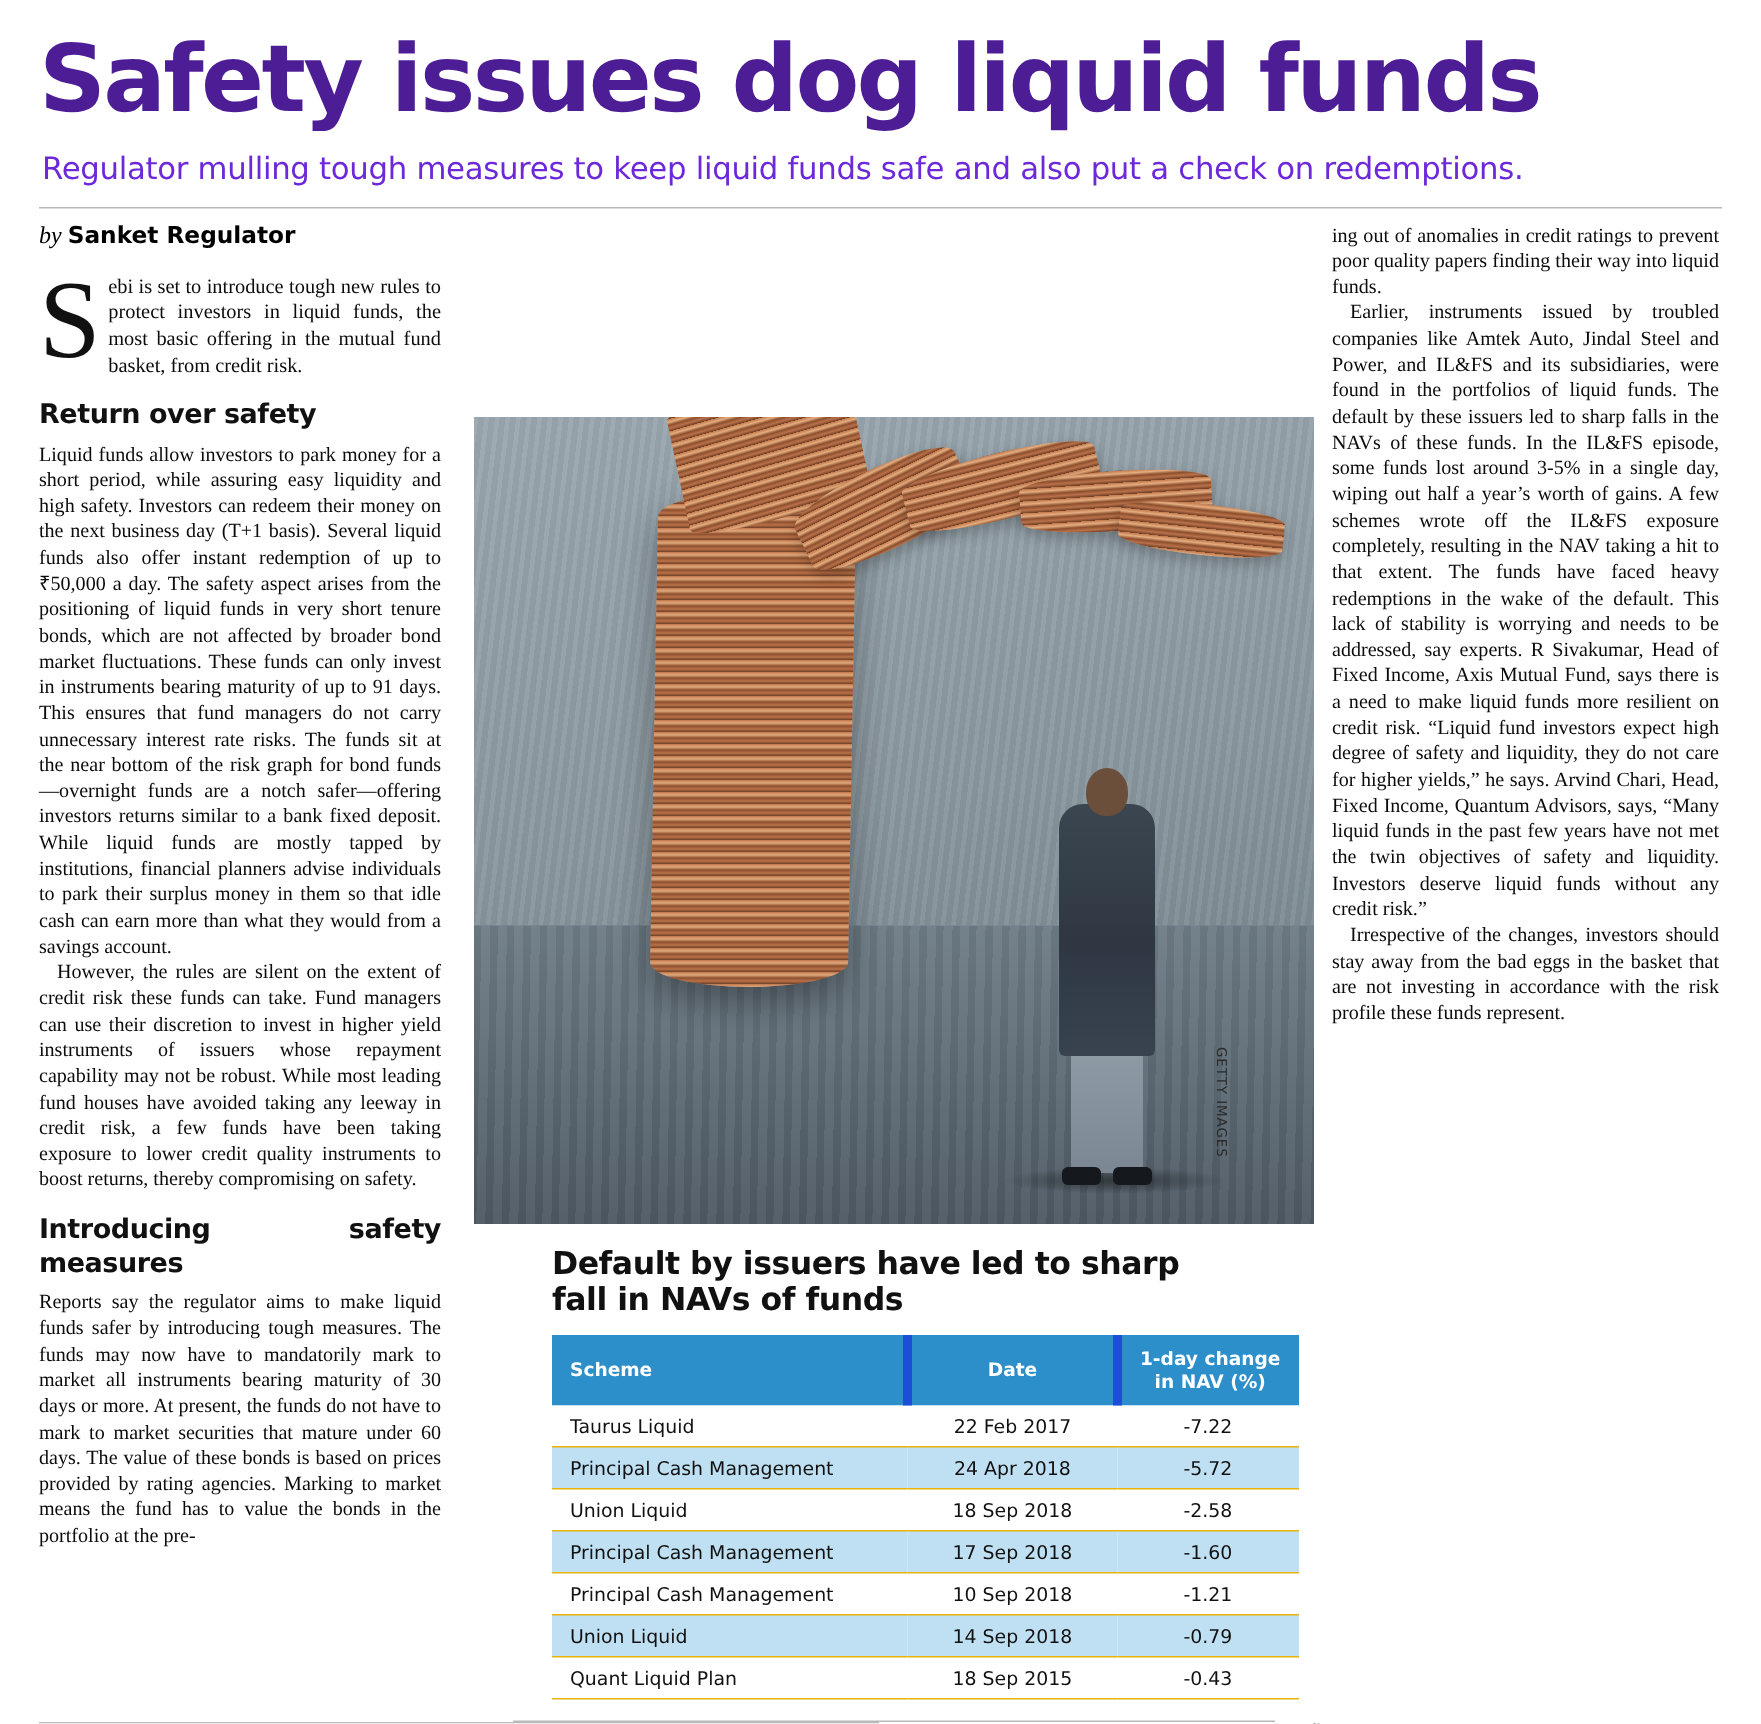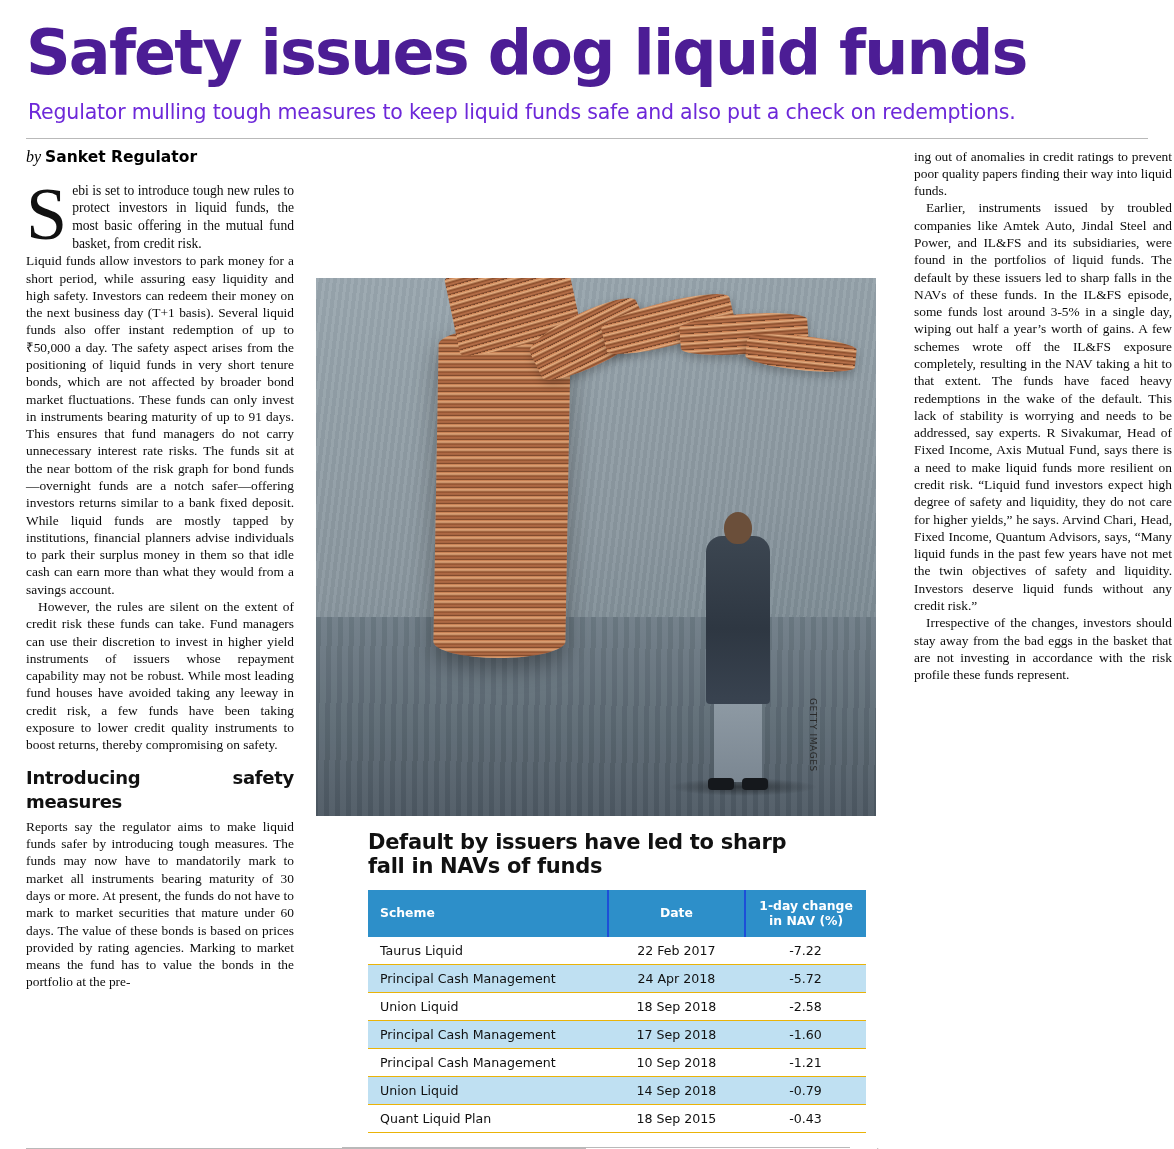--- a/index.html
+++ b/index.html
@@ -91,21 +91,21 @@
     font-family: "DejaVu Sans", sans-serif;
     font-weight: bold;
     font-size: 18px;
     color: #111;
     margin: 13px 0 5px 0;
     letter-spacing: -0.3px;
   }
 
   
   #col1 { left: 0; top: 34px; width: 268px; }
-  #col4 { left: 888px; top: 0px; width: 258px; }
+  #col4 { left: 862px; top: 0px; width: 258px; }
 
   
   .bottom-rule {
     position: absolute;
     left: 0; top: 1000px; width: 560px;
     border-top: 1px solid #b9b9b9;
   }
 
   
   .photo-wrap {
@@ -235,21 +235,21 @@
     margin-left: 26px;
     font-family: "DejaVu Sans", sans-serif;
   }
   table.data th {
     background: #2d8fc9;
     color: #fff;
     font-size: 12.4px;
     font-weight: bold;
     padding: 9px 10px;
     text-align: center;
-    border-right: 2px solid #1d4ed8;
+    border-right: 6px solid #1d4ed8;
     line-height: 1.15;
   }
   table.data th.scheme { text-align: left; width: 250px; padding-left: 12px; }
   table.data th.date { width: 136px; }
   table.data th.nav { width: 112px; border-right: none; }
   table.data td {
     font-size: 12.6px;
     padding: 6px 10px;
     color: #111;
     border-bottom: 1px solid #eab308;
@@ -289,20 +289,21 @@
     <div class="byline">
       <i>by</i>
       <b>Sanket Regulator</b>
     </div>
 
     <div class="col" id="col1">
       <div class="dropcap-para">
         <span class="dropcap">S</span>
         <span>ebi is set to introduce tough new rules to protect investors in liquid funds, the most basic offering in the mutual fund basket, from credit risk.</span>
       </div>
+      <div class="subhead">Return over safety</div>
       <p class="first">Liquid funds allow investors to park money for a short period, while assuring easy liquidity and high safety. Investors can redeem their money on the next business day (T+1 basis). Several liquid funds also offer instant redemption of up to ₹50,000 a day. The safety aspect arises from the positioning of liquid funds in very short tenure bonds, which are not affected by broader bond market fluctuations. These funds can only invest in instruments bearing maturity of up to 91 days. This ensures that fund managers do not carry unnecessary interest rate risks. The funds sit at the near bottom of the risk graph for bond funds—overnight funds are a notch safer—offering investors returns similar to a bank fixed deposit. While liquid funds are mostly tapped by institutions, financial planners advise individuals to park their surplus money in them so that idle cash can earn more than what they would from a savings account.</p>
       <p>However, the rules are silent on the extent of credit risk these funds can take. Fund managers can use their discretion to invest in higher yield instruments of issuers whose repayment capability may not be robust. While most leading fund houses have avoided taking any leeway in credit risk, a few funds have been taking exposure to lower credit quality instruments to boost returns, thereby compromising on safety.</p>
       <div class="subhead">Introducing safety measures</div>
       <p class="first">Reports say the regulator aims to make liquid funds safer by introducing tough measures. The funds may now have to mandatorily mark to market all instruments bearing maturity of 30 days or more. At present, the funds do not have to mark to market securities that mature under 60 days. The value of these bonds is based on prices provided by rating agencies. Marking to market means the fund has to value the bonds in the portfolio at the pre-</p>
     </div>
 
     <div class="col" id="col4">
       <p class="first">ing out of anomalies in credit ratings to prevent poor quality papers finding their way into liquid funds.</p>
       <p>Earlier, instruments issued by troubled companies like Amtek Auto, Jindal Steel and Power, and IL&amp;FS and its subsidiaries, were found in the portfolios of liquid funds. The default by these issuers led to sharp falls in the NAVs of these funds. In the IL&amp;FS episode, some funds lost around 3-5% in a single day, wiping out half a year’s worth of gains. A few schemes wrote off the IL&amp;FS exposure completely, resulting in the NAV taking a hit to that extent. The funds have faced heavy redemptions in the wake of the default. This lack of stability is worrying and needs to be addressed, say experts. R Sivakumar, Head of Fixed Income, Axis Mutual Fund, says there is a need to make liquid funds more resilient on credit risk. “Liquid fund investors expect high degree of safety and liquidity, they do not care for higher yields,” he says. Arvind Chari, Head, Fixed Income, Quantum Advisors, says, “Many liquid funds in the past few years have not met the twin objectives of safety and liquidity. Investors deserve liquid funds without any credit risk.”</p>
       <p>Irrespective of the changes, investors should stay away from the bad eggs in the basket that are not investing in accordance with the risk profile these funds represent.</p>

